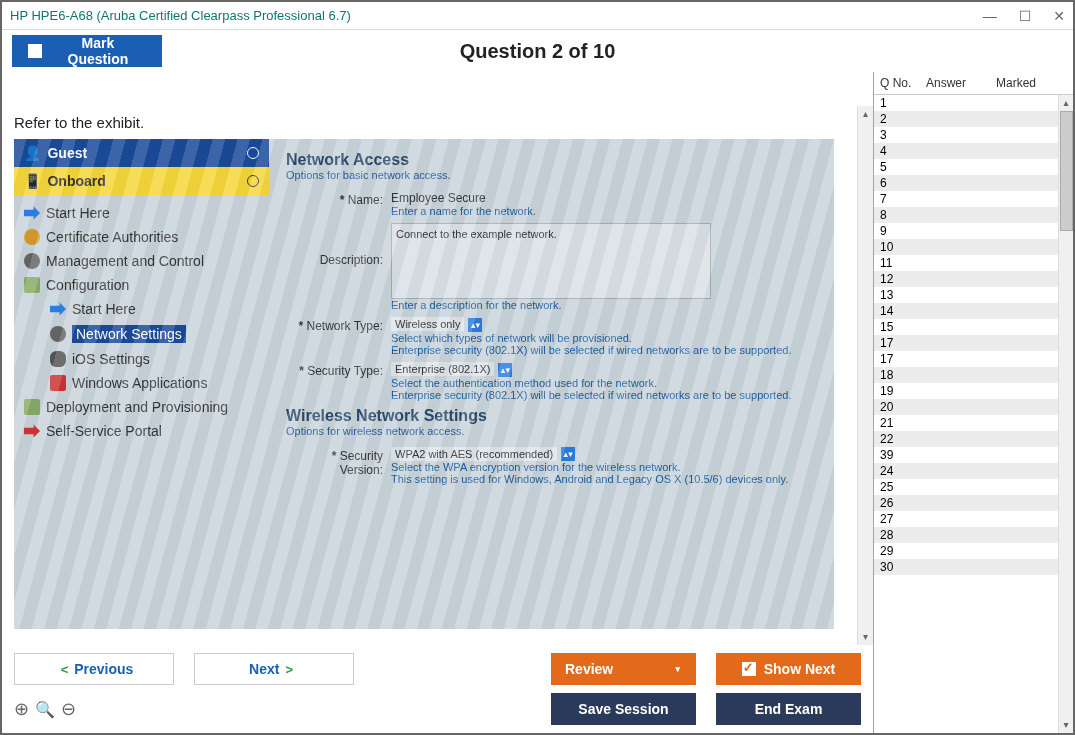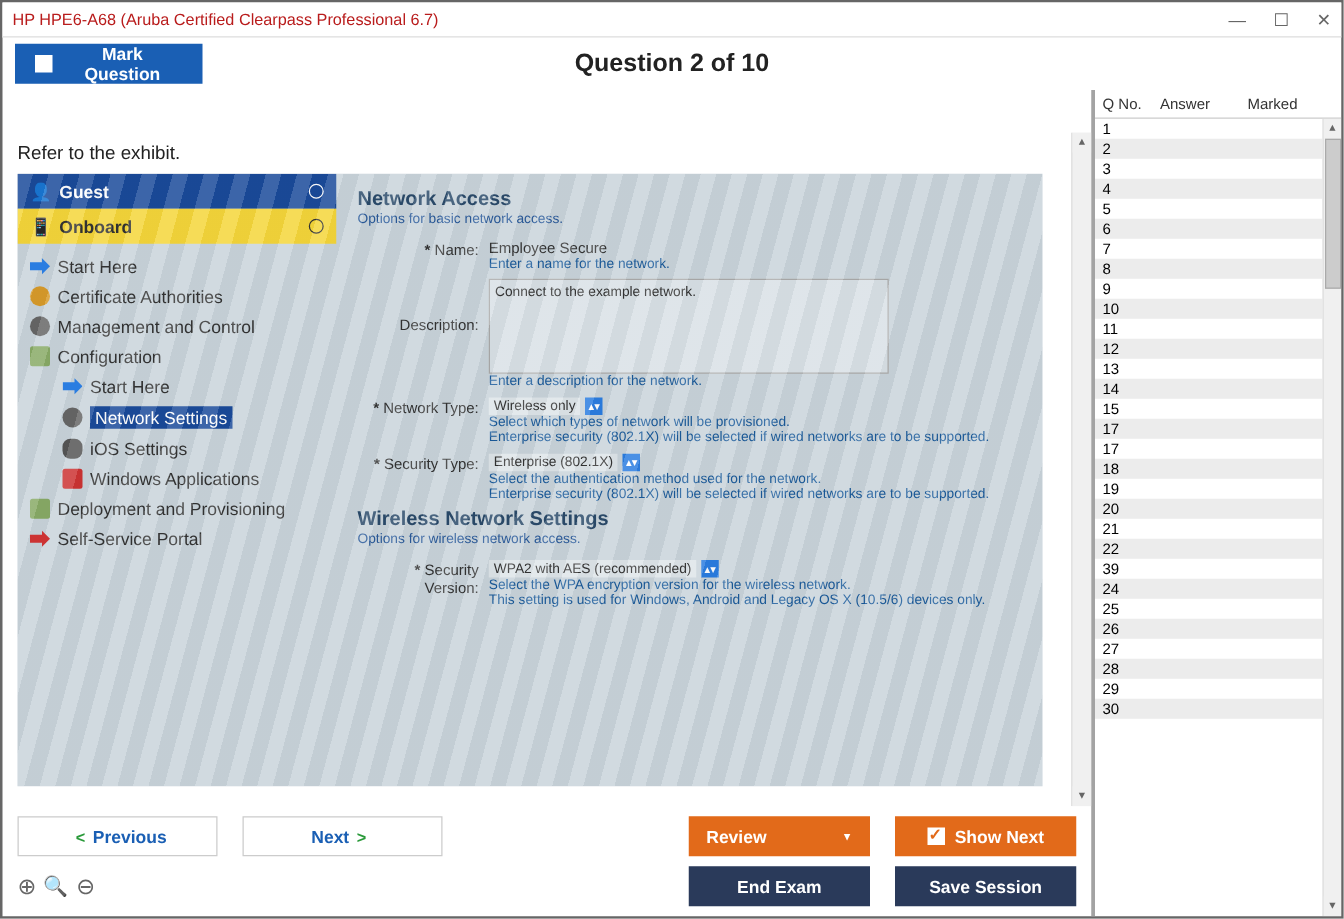--- a/index.html
+++ b/index.html
@@ -1,19 +1,19 @@
 <!DOCTYPE html>
 <html><head>
 <meta charset="utf-8">
 <style>
   * { box-sizing: border-box; margin: 0; padding: 0; }
   body { font-family: Arial, sans-serif; font-size: 13px; background: #f0f0f0; }
   .window { width: 1075px; height: 735px; background: #fff; border: 2px solid #666; margin: 0; position: relative; display: flex; flex-direction: column; }
   .titlebar { height: 28px; background: #fff; display: flex; align-items: center; padding: 0 8px; border-bottom: 1px solid #ddd; }
-  .titlebar-title { font-size: 13px; color: #b91c1c; flex: 1; }
+  .titlebar-title { font-size: 13px; color: #0f766e; flex: 1; }
   .titlebar-controls { display: flex; gap: 22px; align-items: center; color: #666; }
   .titlebar-controls span { cursor: pointer; font-size: 14px; }
   .toolbar { height: 42px; display: flex; align-items: center; padding: 5px 10px; }
   .btn { display: inline-flex; align-items: center; justify-content: center; height: 32px; padding: 0 16px; border: none; cursor: pointer; font-size: 14px; font-weight: bold; color: #fff; text-align: center; }
   .btn-blue { background: #1a5fb4; }
   .btn-orange { background: #e26a1a; }
   .btn-nav { background: #fff; border: 1px solid #ccc; color: #1a5fb4; font-weight: bold; width:160px; justify-content: center; }
   .toolbar .mark-btn { width: 150px; justify-content: flex-start; }
   .question-title-wrap { flex: 1; text-align: center; }
   .question-title { font-size: 20px; font-weight: bold; color: #222; }
@@ -45,21 +45,21 @@
   .ex-label { width:105px; text-align:right; padding-right:8px; font-size:12px; color:#333; padding-top:2px;}
   .ex-label .req { color:#333; font-weight:bold; }
   .ex-field { flex:1; }
   .ex-field-hint { color:#1a5a9a; font-size:11px; }
   .ex-input-text { color:#333; font-size:12px; }
   .ex-textarea { width: 320px; height: 76px; background:rgba(255,255,255,0.3); border:1px solid #aaa; padding:4px; font-size:11px; color:#333; }
   .ex-select { display:inline-block; padding:1px 4px; background:rgba(255,255,255,0.4); font-size:11px; color:#333; }
   .ex-select-btn { display:inline-block; width:14px; height:14px; background:#2a7de1; color:#fff; font-size:9px; text-align:center; line-height:14px; vertical-align:middle; margin-left:4px; }
   .scroll-track-v { width:16px; background:#f0f0f0; border-left:1px solid #ddd; position:relative; }
   .scroll-arrow { height:16px; text-align:center; font-size:10px; color:#666; line-height:16px; background:#f0f0f0; }
-  .right-col { width: 200px; border-left: 3px solid #a3a3a3; display:flex; flex-direction:column; }
+  .right-col { width: 200px; border-left: 1px solid #a3a3a3; display:flex; flex-direction:column; }
   .qlist-header { display:flex; font-size:12px; color:#333; border-bottom:1px solid #ccc; padding:4px 6px;}
   .qlist-header div:nth-child(1){ width:46px;}
   .qlist-header div:nth-child(2){ width:70px;}
   .qlist-body { flex:1; overflow:hidden; position:relative; }
   .qlist-rows { position:absolute; inset:0 15px 0 0; overflow:hidden; }
   .qlist-row { display:flex; font-size:12px; padding:0 6px; height:16px; align-items:center;}
   .qlist-row:nth-child(even){ background:#ececec; }
   .qlist-scroll { position:absolute; right:0; top:0; bottom:0; width:15px; background:#f0f0f0; border-left:1px solid #ddd; }
   .qlist-scroll .thumb { position:absolute; top:16px; width:13px; left:1px; height:120px; background:#ccc; border:1px solid #aaa;}
   .bottom-bar { padding:8px 12px; display:flex; flex-direction:column; gap:8px; }
@@ -235,24 +235,24 @@
             </button>
         </div>
         <div class="bottom-row">
           <div class="zoom-tools">
             <span>⊕</span>
             <span style="font-size:16px">🔍</span>
             <span>⊖</span>
           </div>
           <div class="spacer"></div>
           <button class="btn btn-dark" style="width:145px">
+              <span>Save Session</span>
+            </button>
+          <button class="btn btn-dark" style="width:145px">
               <span>End Exam</span>
-            </button>
-          <button class="btn btn-dark" style="width:145px">
-              <span>Save Session</span>
             </button>
         </div>
       </div>
     </div>
 
     <div class="right-col">
       <div class="qlist-header">
         <div>Q No.</div>
         <div>Answer</div>
         <div>Marked</div>

